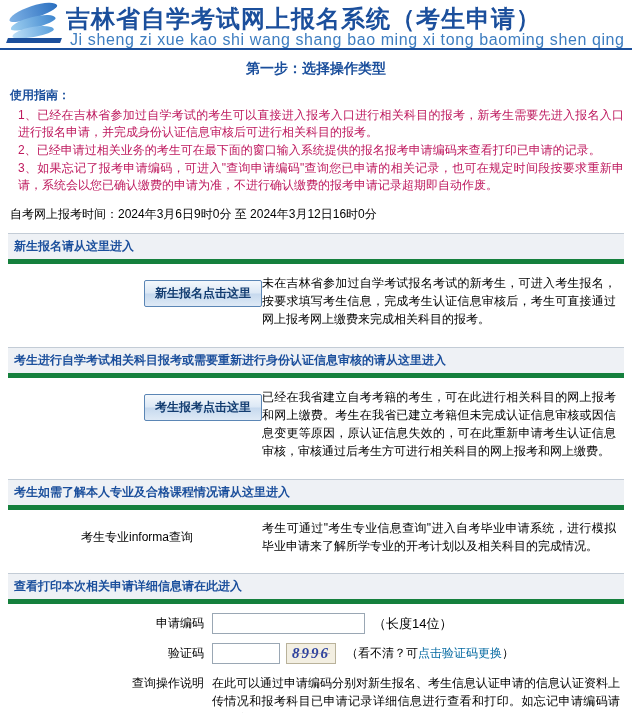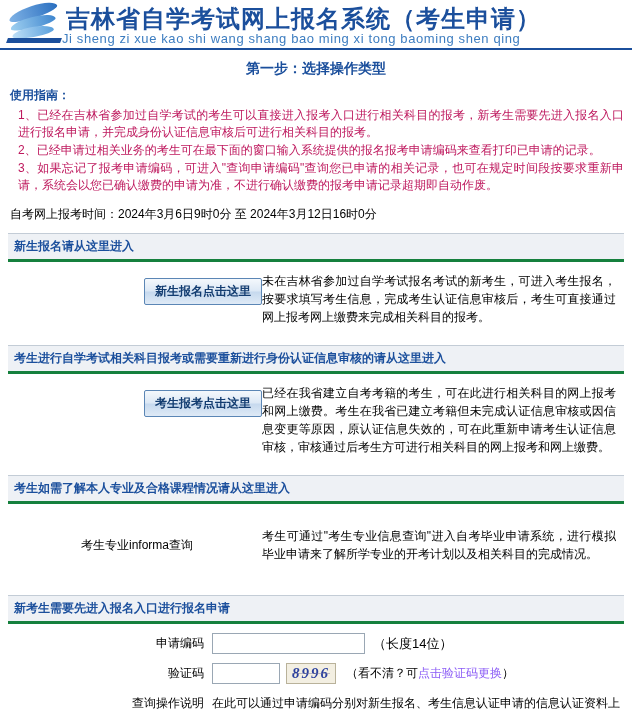--- a/index.html
+++ b/index.html
@@ -66,23 +66,23 @@
     top: 3px;
     font-size: 24px;
     font-weight: bold;
     color: #1b4f9c;
     letter-spacing: 1px;
     white-space: nowrap;
     font-family: "Liberation Serif", serif;
   }
   .banner-pinyin {
     position: absolute;
-    left: 62px;
+    left: 70px;
     top: 31px;
-    font-size: 13px;
+    font-size: 16px;
     color: #3d7dc0;
     letter-spacing: 0.6px;
     white-space: nowrap;
   }
   
   .step-title {
     text-align: center;
     font-size: 14px;
     font-weight: bold;
     color: #1b4f9c;
@@ -107,21 +107,21 @@
   }
   .signup-time {
     font-size: 12px;
     margin: 12px 0 10px 2px;
     color: #000000;
   }
   
   .section-bar {
     background: #eef1f5;
     border-top: 1px solid #c3ccd6;
-    border-bottom: 3px solid #15803d;
+    border-bottom: 5px solid #15803d;
     font-weight: bold;
     color: #1b4f9c;
     font-size: 12px;
     padding: 4px 6px;
     margin: 9px 0 0 0;
   }
   .row {
     display: flex;
     align-items: flex-start;
     padding: 10px 4px 10px 4px;
@@ -156,21 +156,21 @@
   .link-text {
     font-size: 12px;
     color: #000000;
     text-decoration: none;
     cursor: pointer;
   }
   
   .qrow {
     display: flex;
     align-items: center;
-    padding: 23px 4px;
+    padding: 9px 4px;
   }
   .qrow-left {
     width: 250px;
     flex: 0 0 250px;
     text-align: center;
     font-size: 12px;
   }
   .qrow-right {
     flex: 1 1 auto;
     font-size: 12px;
@@ -219,21 +219,21 @@
     font-family: "Liberation Serif", serif;
     text-decoration: line-through;
     text-decoration-color: rgba(120,120,160,0.45);
   }
   .captcha-note {
     font-size: 12px;
     color: #000000;
     margin-left: 10px;
   }
   .captcha-note .lnk {
-    color: #8b5cf6;
+    color: #0369a1;
     cursor: pointer;
     text-decoration: none;
   }
   .desc-row {
     display: flex;
     align-items: flex-start;
     margin-top: 10px;
   }
   .desc-label {
     width: 196px;
@@ -296,21 +296,21 @@
     </div>
 
     <div class="section-bar">考生如需了解本人专业及合格课程情况请从这里进入</div>
     <div class="qrow">
       <div class="qrow-left">
         <a class="link-text">考生专业informa查询</a>
       </div>
       <div class="qrow-right">考生可通过"考生专业信息查询"进入自考毕业申请系统，进行模拟毕业申请来了解所学专业的开考计划以及相关科目的完成情况。</div>
     </div>
 
-    <div class="section-bar">新考生需要先进入报名入口进行报名申请</div>
+    <div class="section-bar">查看打印本次相关申请详细信息请在此进入</div>
 
     <div class="form-row">
       <div class="form-label">申请编码</div>
       <input id="apply-no-input" class="text" type="text" placeholder="" style="">
       <span class="hint">（长度14位）</span>
     </div>
 
     <div class="form-row">
       <div class="form-label">验证码</div>
       <input id="captcha-input" class="text" type="text" placeholder="" style="">

